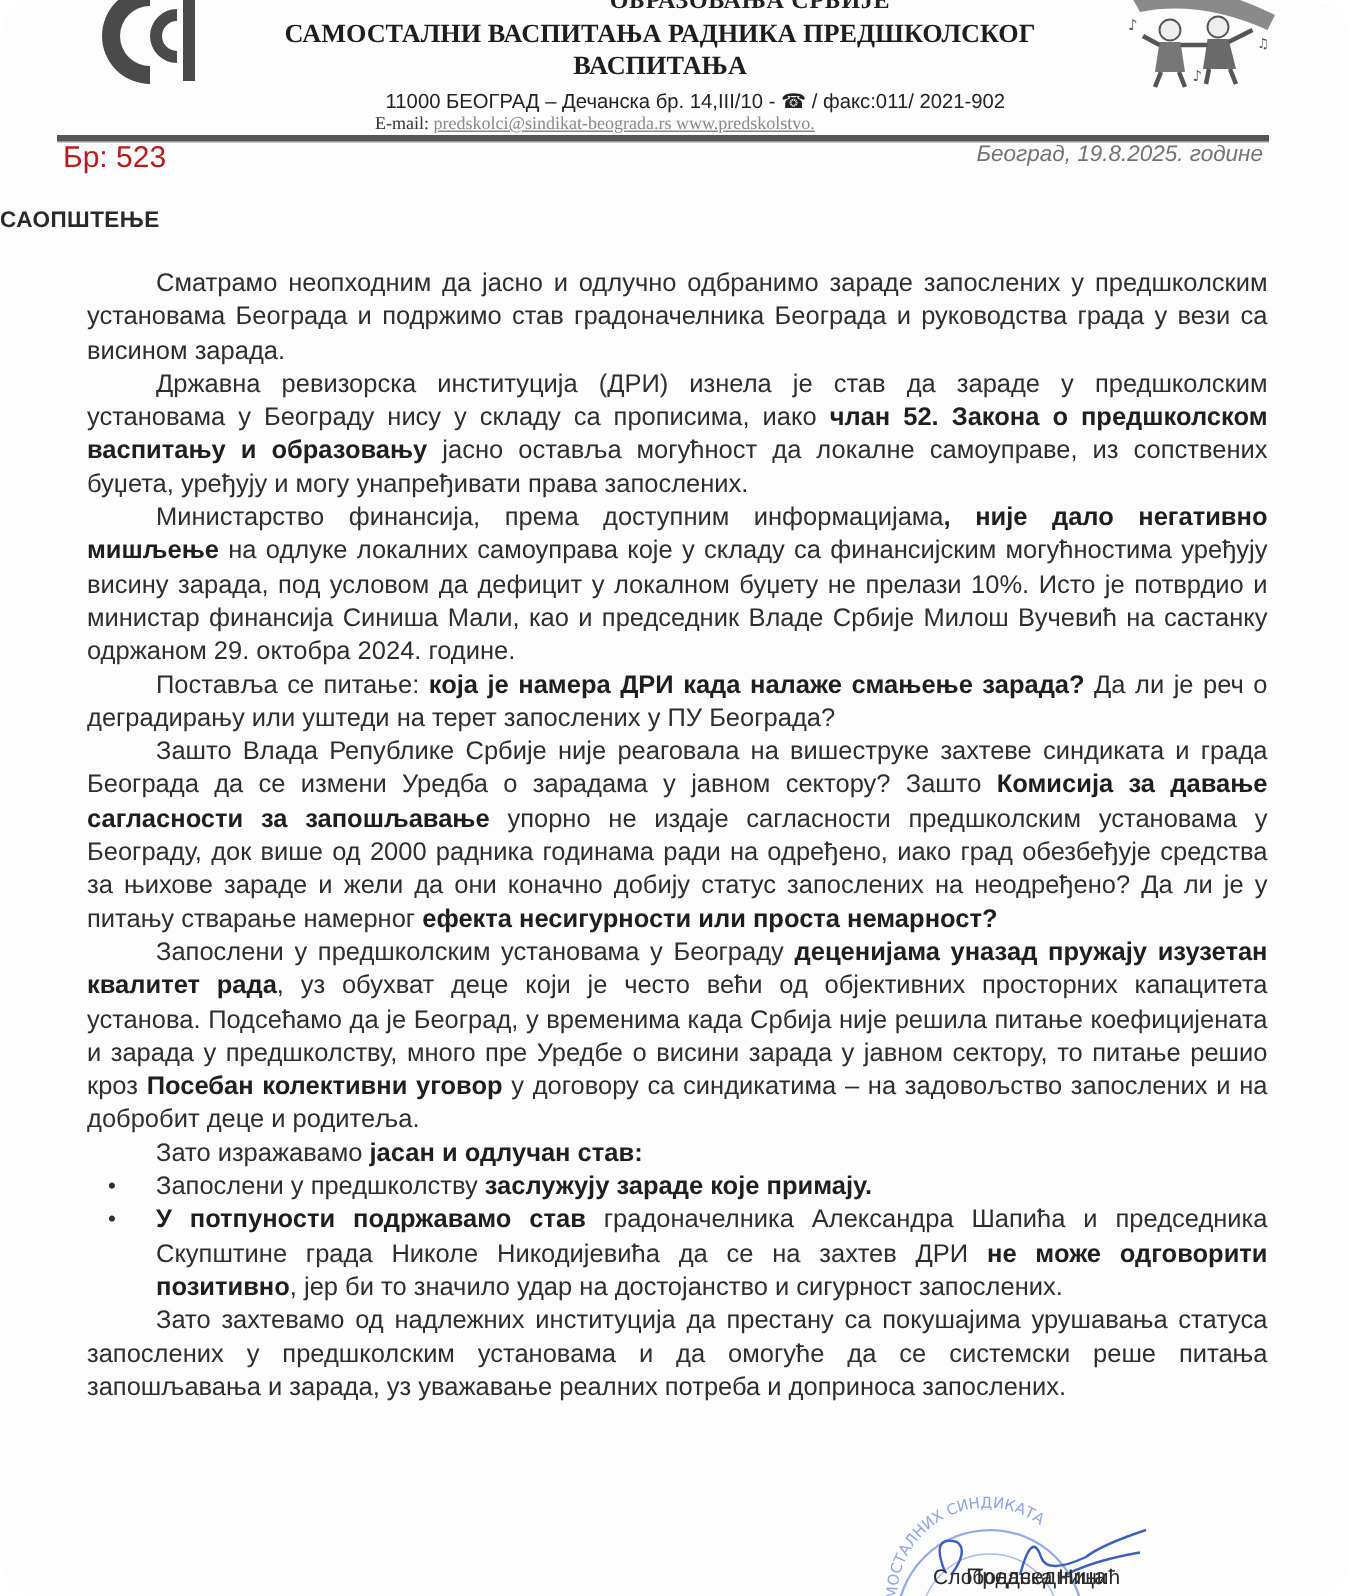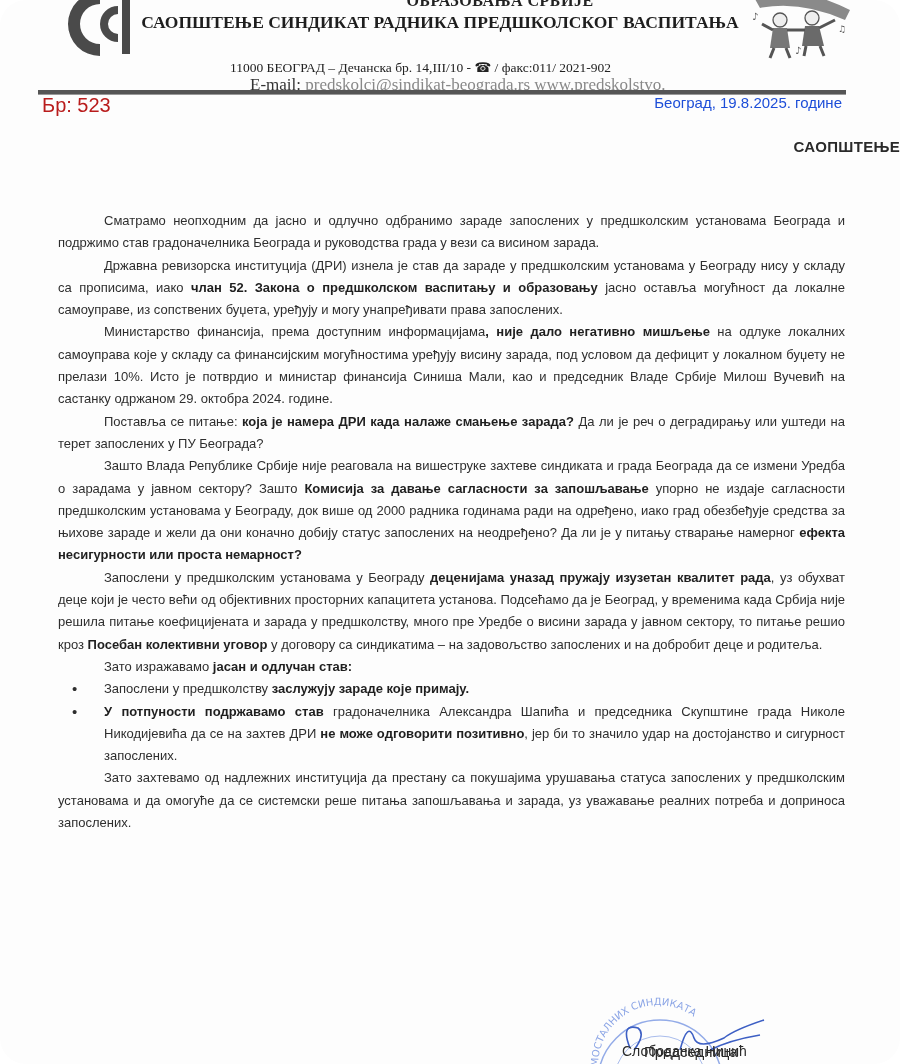--- a/index.html
+++ b/index.html
@@ -5,37 +5,37 @@
   html, body { margin:0; padding:0; background:#ffffff; }
   body { width:900px; height:1064px; position:relative; overflow:hidden; color:#2b2b2b; }
   .page { position:absolute; left:0; top:0; width:900px; height:1064px; background:#fdfdfd;border-radius:26px; }
 
   
   .logo { position:absolute; left:62px; top:-8px; width:78px; height:64px; }
   .org-top { position:absolute; left:300px; top:-8px; width:400px; text-align:center;
     font-family:"Liberation Serif", serif; font-weight:bold; font-size:16px; color:#222; letter-spacing:0.5px; }
   .org-name { position:absolute; left:140px; top:12px; width:600px; text-align:center;
     font-family:"Liberation Serif", serif; font-weight:bold; font-size:17.5px; line-height:21px; color:#1e1e1e; }
-  .org-addr { position:absolute; left:230px; top:59px; width:440px; text-align:left;
-    font-family:Liberation Serif, serif; font-size:13.5px; color:#222; }
+  .org-addr { position:absolute; left:230px; top:59px; width:440px; text-align:right;
+    font-family:Liberation Sans, sans-serif; font-size:13.5px; color:#222; }
   .org-email { position:absolute; left:250px; top:75px; width:400px;
-    font-family:"Liberation Serif", serif; font-size:17px; color:#333; white-space:nowrap; }
+    font-family:"Liberation Serif", serif; font-size:12px; color:#333; white-space:nowrap; }
   .org-email .lnk { color:#888; text-decoration:underline; }
   .kids { position:absolute; left:740px; top:-10px; width:120px; height:72px; }
   .rule { position:absolute; left:38px; top:90px; width:808px; height:4px; background:#555;
     box-shadow:0 1px 0 #999; }
 
   .refno { position:absolute; left:42px; top:94px; font-family:"Liberation Sans", sans-serif; font-size:20px; color:#b91c1c; }
-  .datel { position:absolute; right:58px; top:94px; font-family:"Liberation Sans", sans-serif; font-size:15px; color:#1d4ed8; }
+  .datel { position:absolute; right:58px; top:94px; font-family:"Liberation Sans", sans-serif; font-size:15px; color:#737373;font-style:italic; }
 
-  .title { position:absolute; left:0; width:900px; top:138px; text-align:right;
+  .title { position:absolute; left:0; width:900px; top:138px; text-align:left;
     font-family:"Liberation Sans", sans-serif; font-weight:bold; font-size:15px; color:#2a2a2a; letter-spacing:0.3px; }
 
   .body { position:absolute; left:58px; top:178px; width:787px;
-    font-family:"Liberation Sans", sans-serif; font-size:13px; line-height:22.3px; color:#2e2e2e; text-align:justify;margin-top:32px; }
+    font-family:"Liberation Sans", sans-serif; font-size:17px; line-height:22.3px; color:#2e2e2e; text-align:justify; }
   .body p { margin:0; text-indent:46px; }
   .body b { font-weight:bold; color:#1f1f1f; }
   .body ul { margin:0; padding:0; list-style:none; }
   .body li { position:relative; padding-left:46px; }
   .body li::before { content:"•"; position:absolute; left:14px; top:0; font-size:15px; }
 
   .sig { position:absolute; left:560px; top:990px; width:280px; height:74px; }
   .sig-role { position:absolute; left:644px; top:996px; font-family:"Liberation Sans", sans-serif; font-size:15px; color:#2b2b2b;margin-top:47px; }
   .sig-name { position:absolute; left:622px; top:1043px; font-family:"Liberation Sans", sans-serif; font-size:14px; color:#2b2b2b; }
 </style>
@@ -45,21 +45,21 @@
 <div class="page">
 
   <svg class="logo" viewBox="0 0 78 64">
     <path d="M38 0 A32 32 0 1 0 38 64 L38 52 A20 20 0 1 1 38 12 Z" fill="#4a4a4a"></path>
     <path d="M56 14 A18 18 0 1 0 56 50 L56 42 A10 10 0 1 1 56 22 Z" fill="#4a4a4a"></path>
     <rect x="60" y="0" width="8" height="62" fill="#4a4a4a"></rect>
   </svg>
 
   <div class="org-top">ОБРАЗОВАЊА СРБИЈЕ</div>
   <div class="org-name">
-    <div>САОПШТЕЊЕ СИНДИКАТ РАДНИКА ПРЕДШКОЛСКОГ ВАСПИТАЊА</div>
+    <div>САМОСТАЛНИ ВАСПИТАЊА РАДНИКА ПРЕДШКОЛСКОГ ВАСПИТАЊА</div>
   </div>
   <div class="org-addr">11000 БЕОГРАД – Дечанска бр. 14,III/10 - ☎ / факс:011/ 2021-902</div>
   <div class="org-email">
     <span>E-mail: </span><span class="lnk">predskolci@sindikat-beograda.rs www.predskolstvo.</span>
   </div>
 
   <svg class="kids" viewBox="0 0 120 72">
     <path d="M10 0 Q60 -5 110 20 L105 30 Q60 10 20 18 Z" fill="#8a8a8a"></path>
     <circle cx="40" cy="30" r="7" fill="#eee" stroke="#555" stroke-width="1.3"></circle>
     <circle cx="72" cy="28" r="7" fill="#eee" stroke="#555" stroke-width="1.3"></circle>

